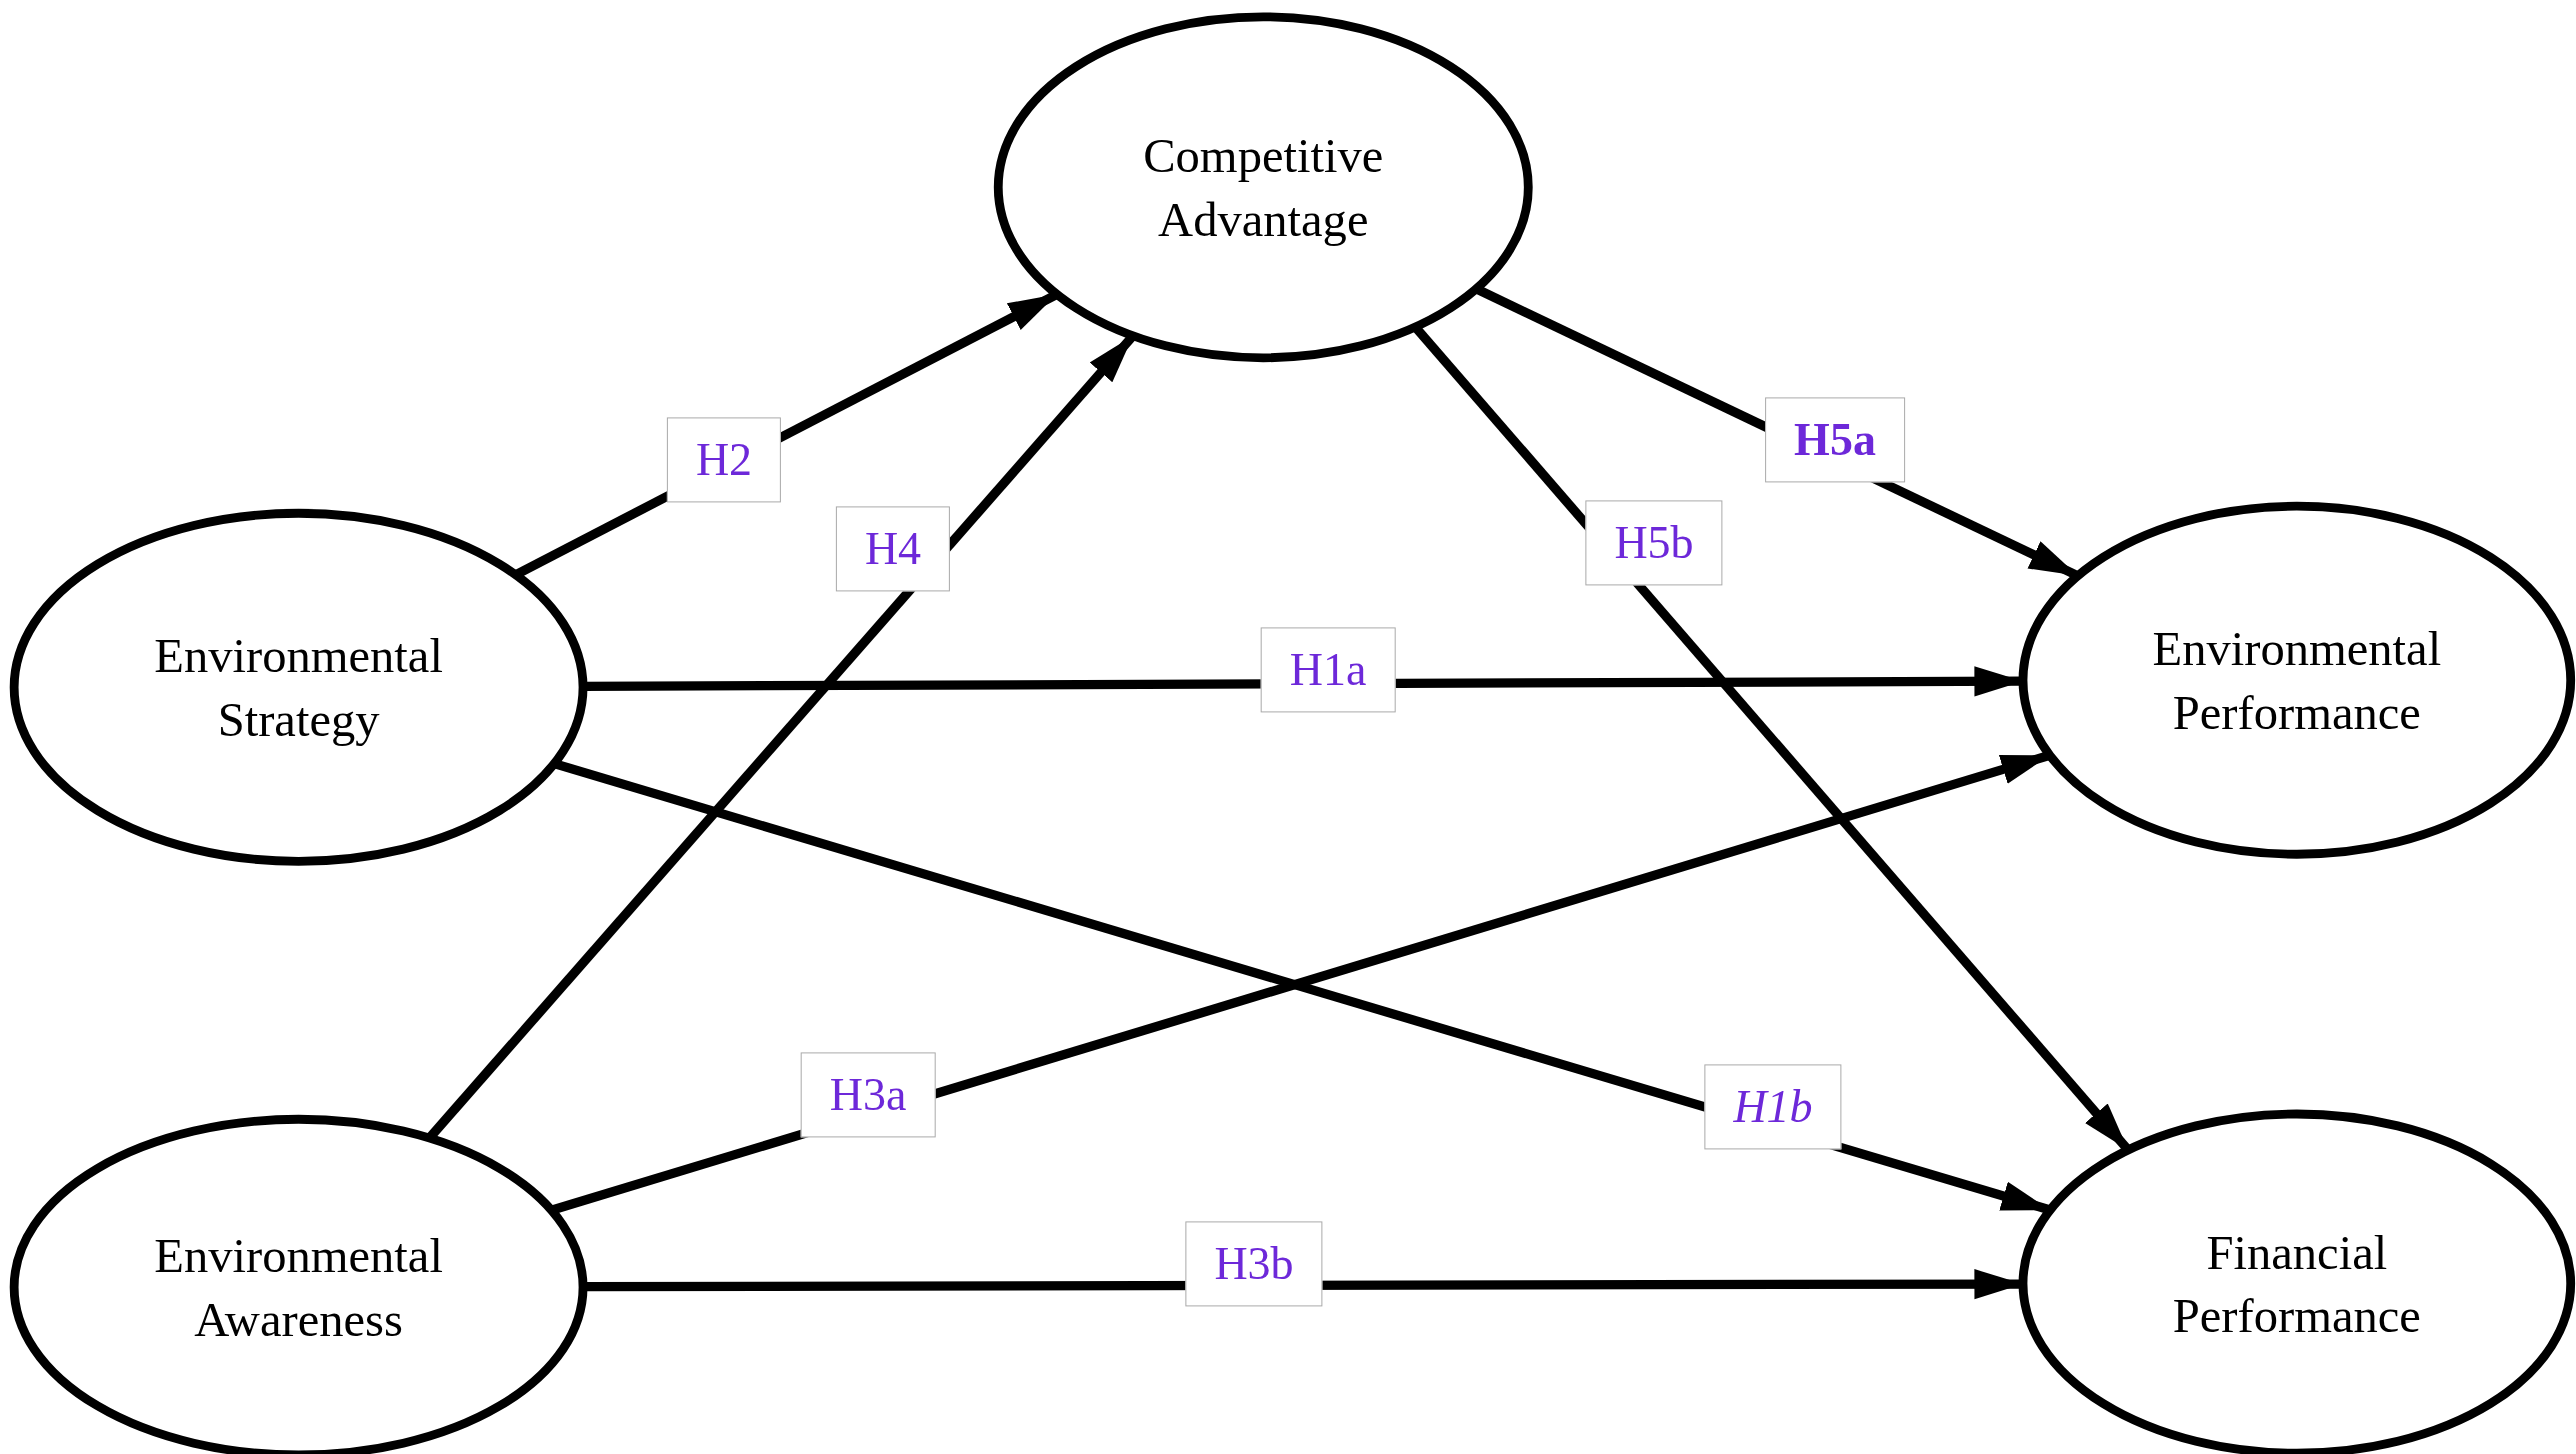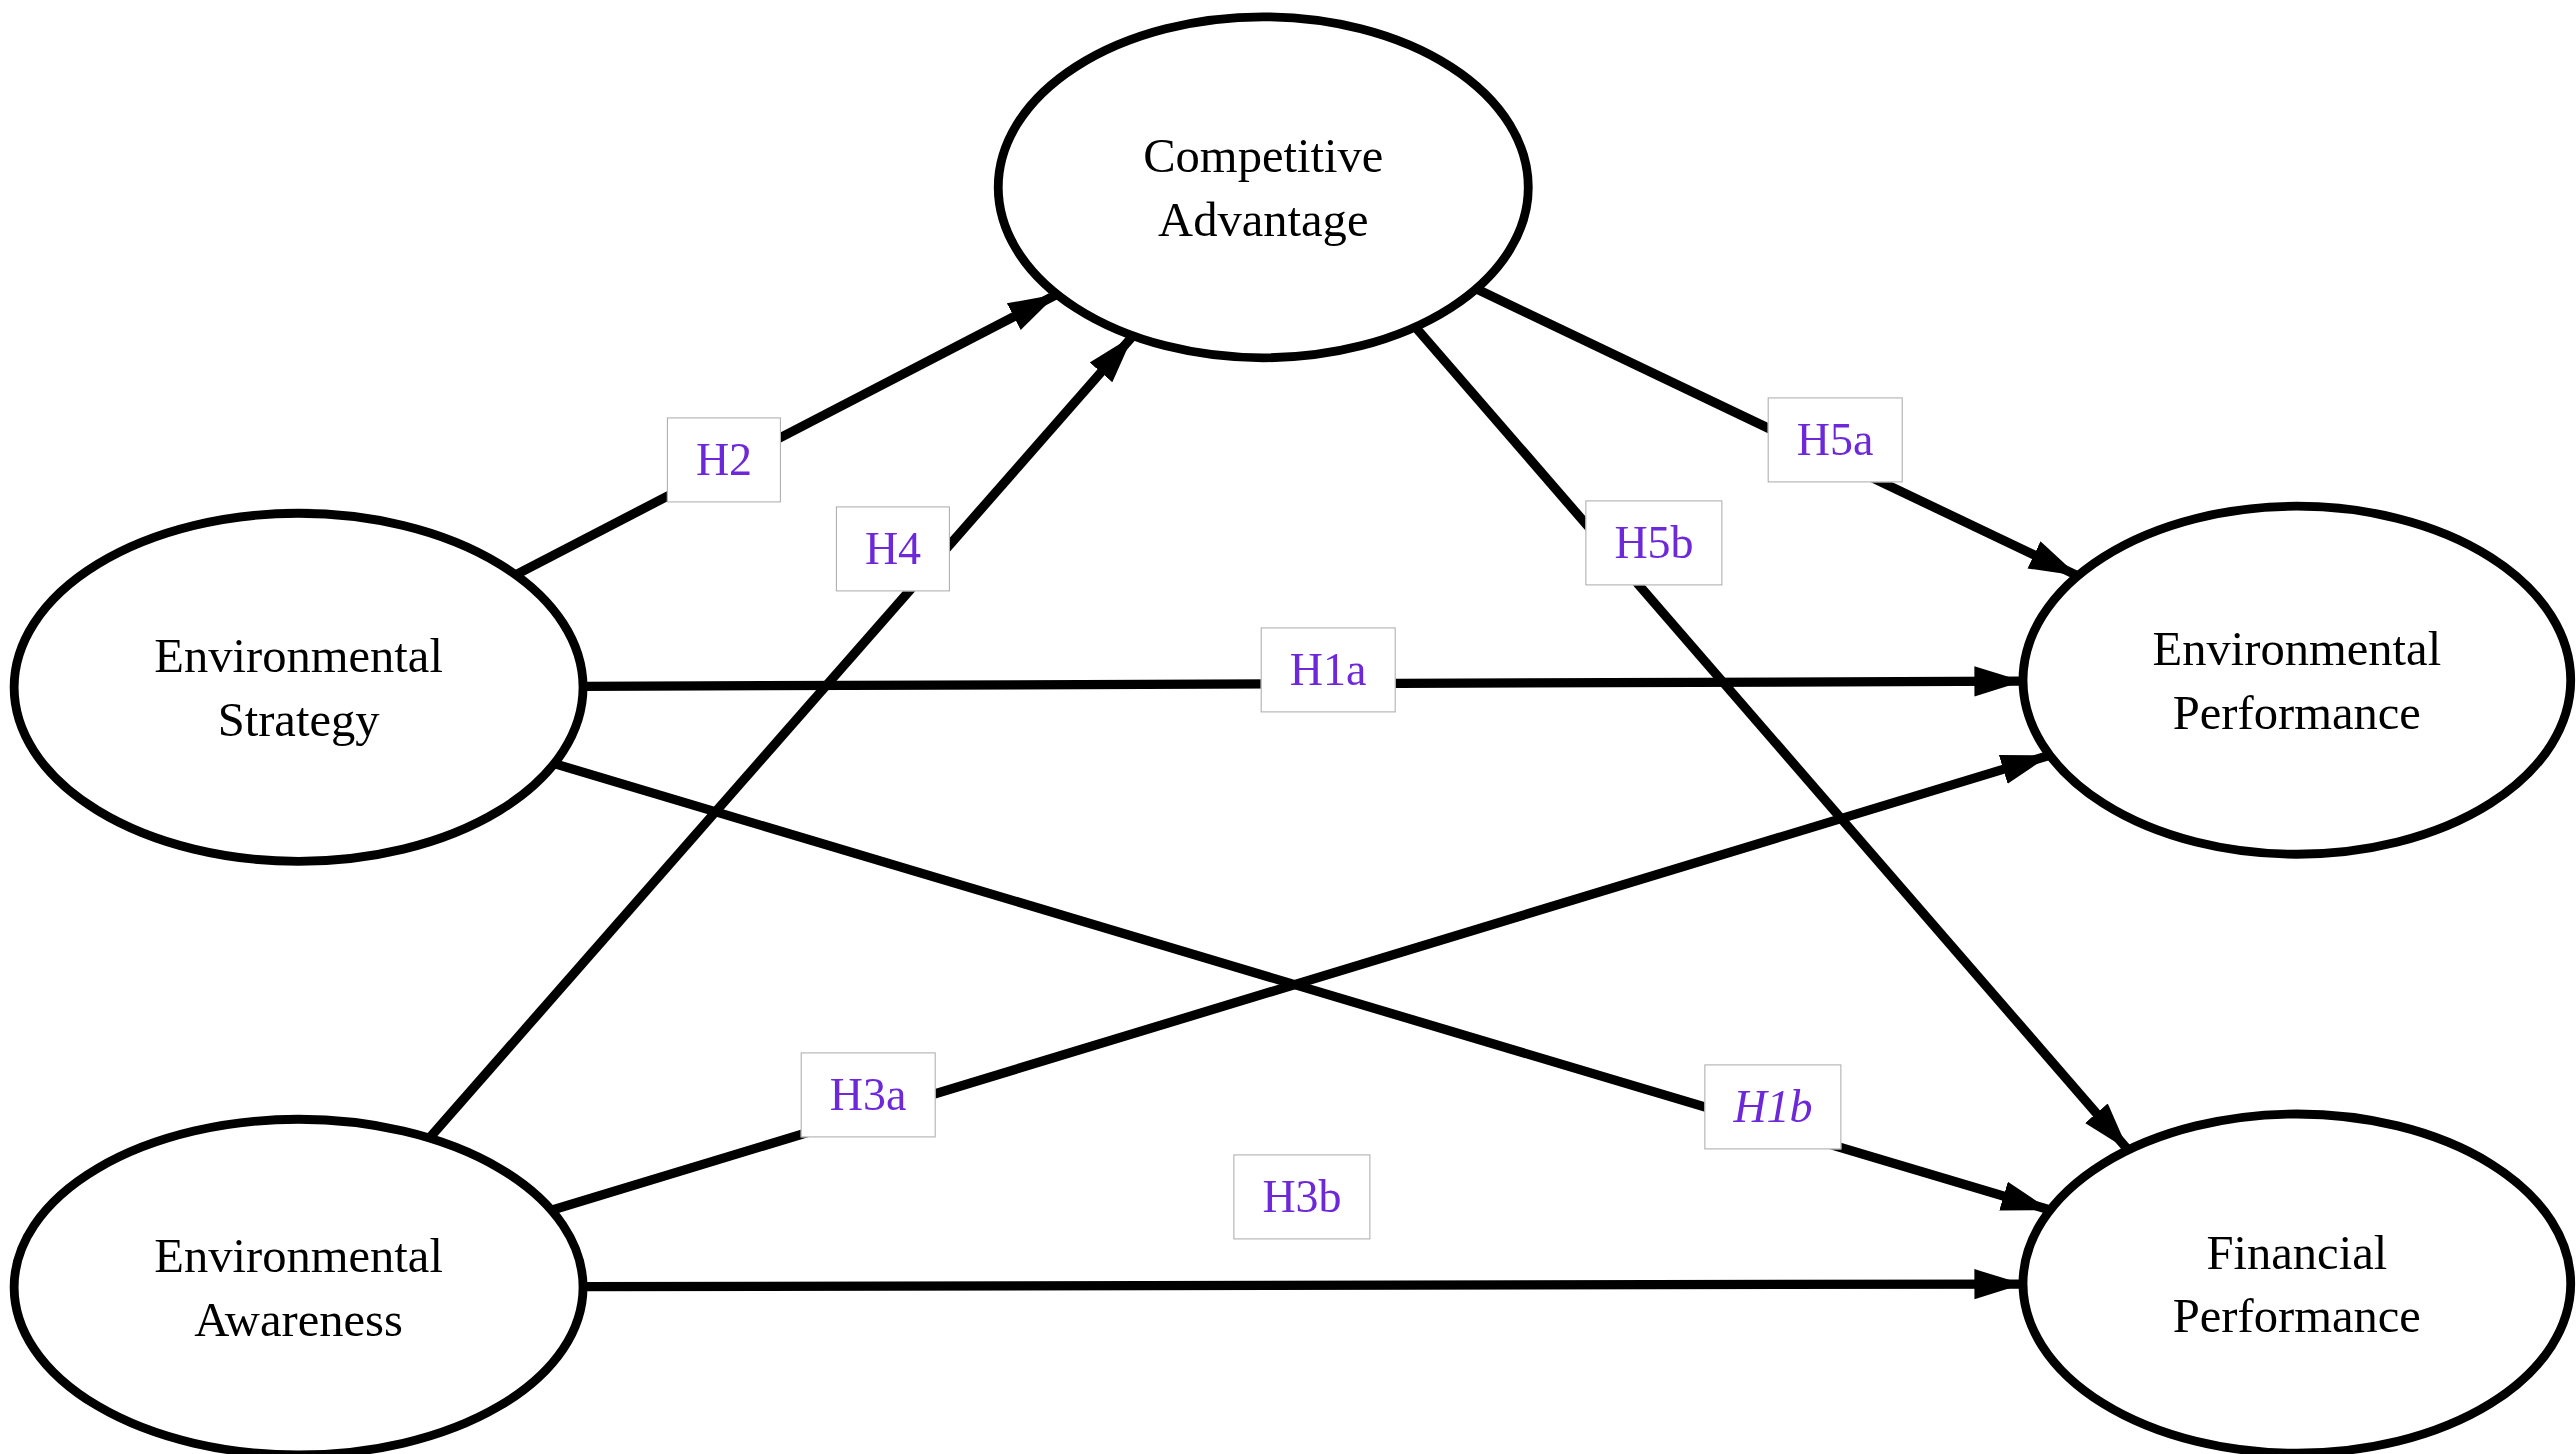--- a/index.html
+++ b/index.html
@@ -95,19 +95,19 @@
         <line x1="486.0" y1="1288.3" x2="1282.6" y2="380.1" class="edge-line" marker-end="url(#arrowhead)"></line>
         <line x1="1671.0" y1="326.9" x2="2352.1" y2="651.8" class="edge-line" marker-end="url(#arrowhead)"></line>
         <line x1="1602.1" y1="370.1" x2="2409.1" y2="1301.7" class="edge-line" marker-end="url(#arrowhead)"></line>
       </g>
   </svg>
   <div id="labels-layer">
       <div class="edge-label" style="left: 1328px; top: 670px;">H1a</div>
       <div class="edge-label" style="left: 1773px; top: 1107px; font-style: italic;">H1b</div>
       <div class="edge-label" style="left: 724px; top: 460px;">H2</div>
       <div class="edge-label" style="left: 868px; top: 1095px;">H3a</div>
-      <div class="edge-label" style="left: 1254px; top: 1197px; margin-left: 48px;">H3b</div>
+      <div class="edge-label" style="left: 1254px; top: 1264px;">H3b</div>
       <div class="edge-label" style="left: 893px; top: 549px; font-family: Liberation Serif, serif;">H4</div>
-      <div class="edge-label" style="left: 1835px; top: 440px;">H5a</div>
+      <div class="edge-label" style="left: 1835px; top: 440px; font-weight: bold;">H5a</div>
       <div class="edge-label" style="left: 1654px; top: 543px;">H5b</div>
     </div>
 </div>
 
 
 </body></html>

